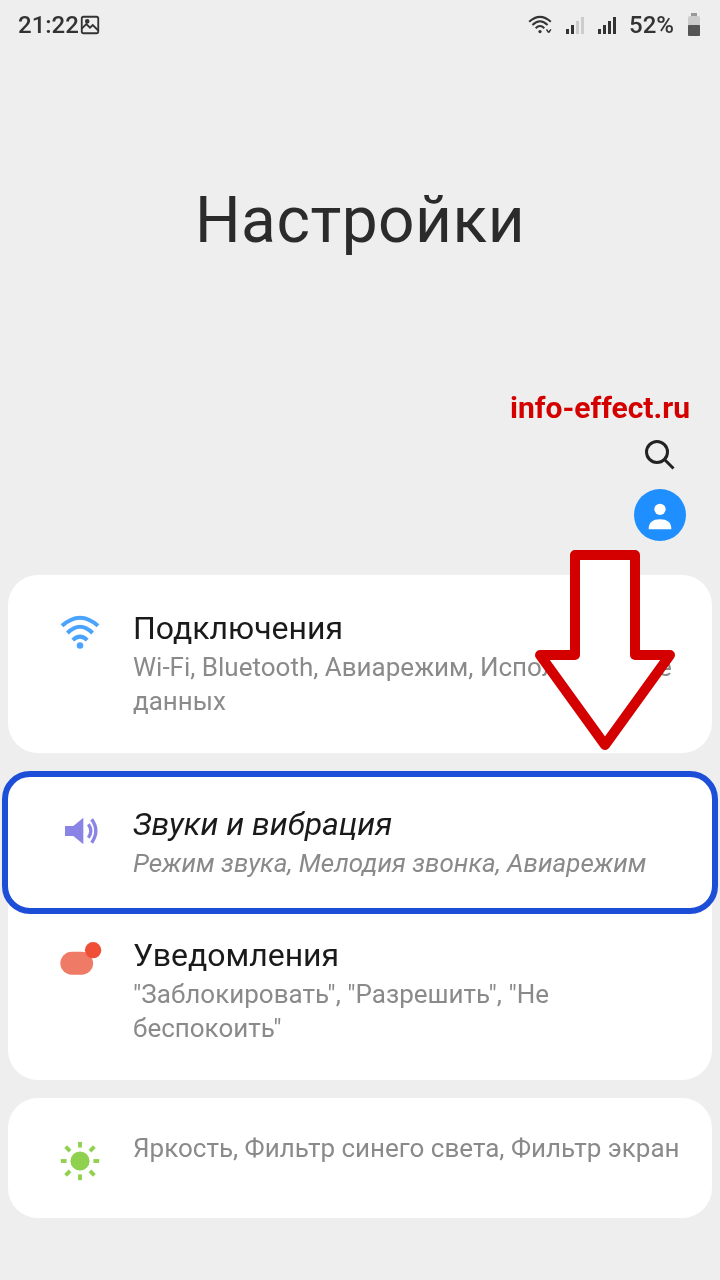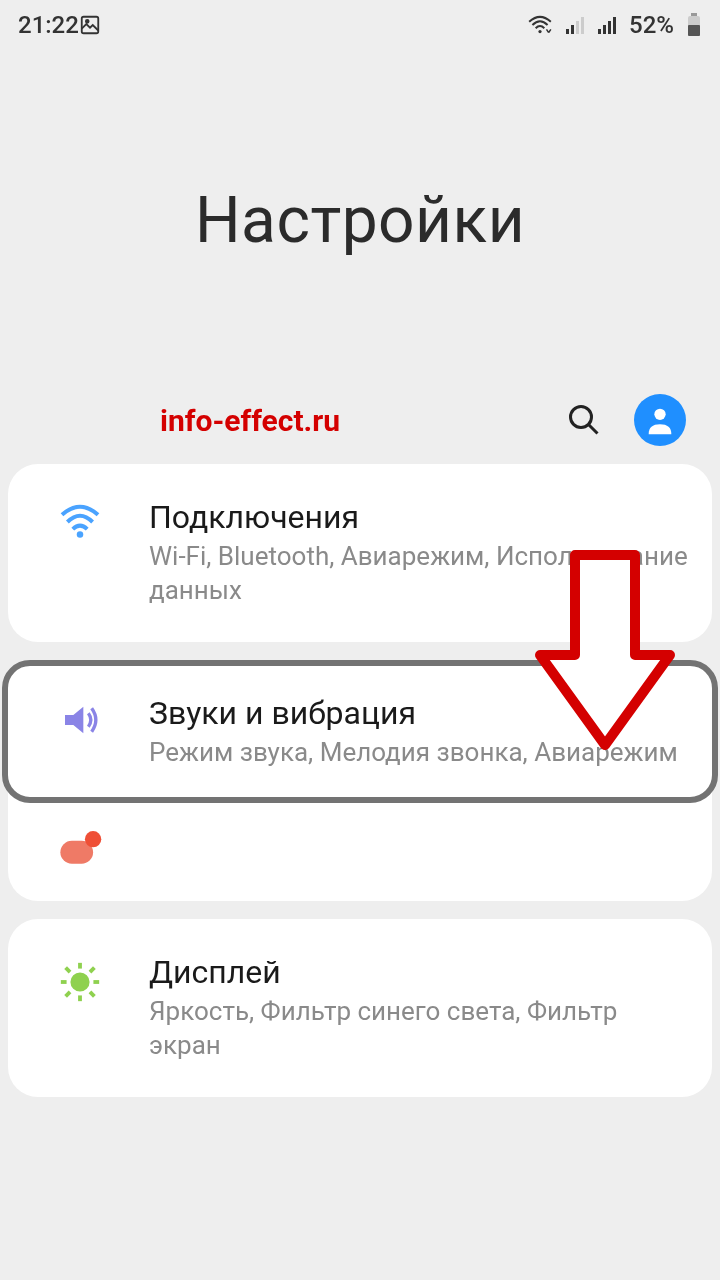--- a/index.html
+++ b/index.html
@@ -32,22 +32,23 @@
   .hero-title {
     font-size: 64px;
     font-weight: 400;
     color: #2b2b2b;
     letter-spacing: 0.5px;
     text-align: center;
   }
 
   .action-row {
     display: flex;
-    align-items: center;
-    padding: 0 30px 14px 30px;
+    align-items: flex-end;
+    padding: 0 30px 30px 30px;
+    flex-direction: column;
   }
   .watermark {
     flex: 1;
     color: #d40000;
     font-size: 30px;
     font-weight: 700;
     padding-left: 130px;
   }
   .action-btn {
     width: 60px; height: 60px;
@@ -63,43 +64,44 @@
   .cards { padding: 0 8px; display: flex; flex-direction: column; gap: 18px; }
   .card {
     background: #fff;
     border-radius: 30px;
     padding: 6px 0;
   }
   .item {
     display: flex;
     align-items: flex-start;
     padding: 28px 24px;
-    gap: 21px;
+    gap: 5px;
   }
   .item-icon {
     width: 96px;
     display: flex; align-items: center; justify-content: center;
     padding-top: 6px;
   }
   .item-body { flex: 1; }
   .item-title {
     font-size: 32px;
     color: #1a1a1a;
     margin-bottom: 4px;
     font-weight: 400;
   }
   .item-sub {
     font-size: 26px;
     color: #8a8a8a;
     line-height: 1.3;
   }
   .highlight-ring {
-    border: 6px solid #737373;
+    border: 6px solid #1d4ed8;
     border-radius: 28px;
     margin: -6px;
+    font-style: italic;
   }
 
   
   .arrow-annot {
     position: absolute;
     left: 530px;
     top: 545px;
     pointer-events: none;
   }
 </style>
@@ -208,41 +210,44 @@
         <div class="item-title">Звуки и вибрация</div>
         <div class="item-sub">Режим звука, Мелодия звонка, Авиарежим</div>
       </div>
     </div>
     <div class="item">
       <div class="item-icon">
         <svg width="46" height="36" viewBox="0 0 28 22">
           <rect x="2" y="6" width="20" height="14" rx="7" fill="#ef7a66"></rect>
           <circle cx="22" cy="5" r="5" fill="#ef4f36"></circle>
         </svg>
+      </div>
+      <div class="item-body">
+        <div class="item-title">Уведомления</div>
+        <div class="item-sub">"Заблокировать", "Разрешить", "Не беспокоить"</div>
       </div>
     </div>
   </div>
 
   <div class="card">
     <div class="item">
       <div class="item-icon">
         <svg width="46" height="46" viewBox="0 0 24 24" fill="none" stroke="#8fd14f" stroke-width="2">
           <circle cx="12" cy="12" r="4" fill="#8fd14f"></circle>
           <line x1="12" y1="2" x2="12" y2="5"></line>
           <line x1="12" y1="19" x2="12" y2="22"></line>
           <line x1="2" y1="12" x2="5" y2="12"></line>
           <line x1="19" y1="12" x2="22" y2="12"></line>
           <line x1="4.5" y1="4.5" x2="6.8" y2="6.8"></line>
           <line x1="17.2" y1="17.2" x2="19.5" y2="19.5"></line>
           <line x1="4.5" y1="19.5" x2="6.8" y2="17.2"></line>
           <line x1="17.2" y1="6.8" x2="19.5" y2="4.5"></line>
         </svg>
       </div>
       <div class="item-body">
-        <div class="item-title">Дисплей</div>
         <div class="item-sub">Яркость, Фильтр синего света, Фильтр экран</div>
       </div>
     </div>
   </div>
 
 </div>
 
 <div class="arrow-annot">
   <svg width="150" height="210" viewBox="0 0 150 210">
     <path d="M45 10 L105 10 L105 110 L140 110 L75 200 L10 110 L45 110 Z" fill="#ffffff" stroke="#d40000" stroke-width="10" stroke-linejoin="round"></path>

